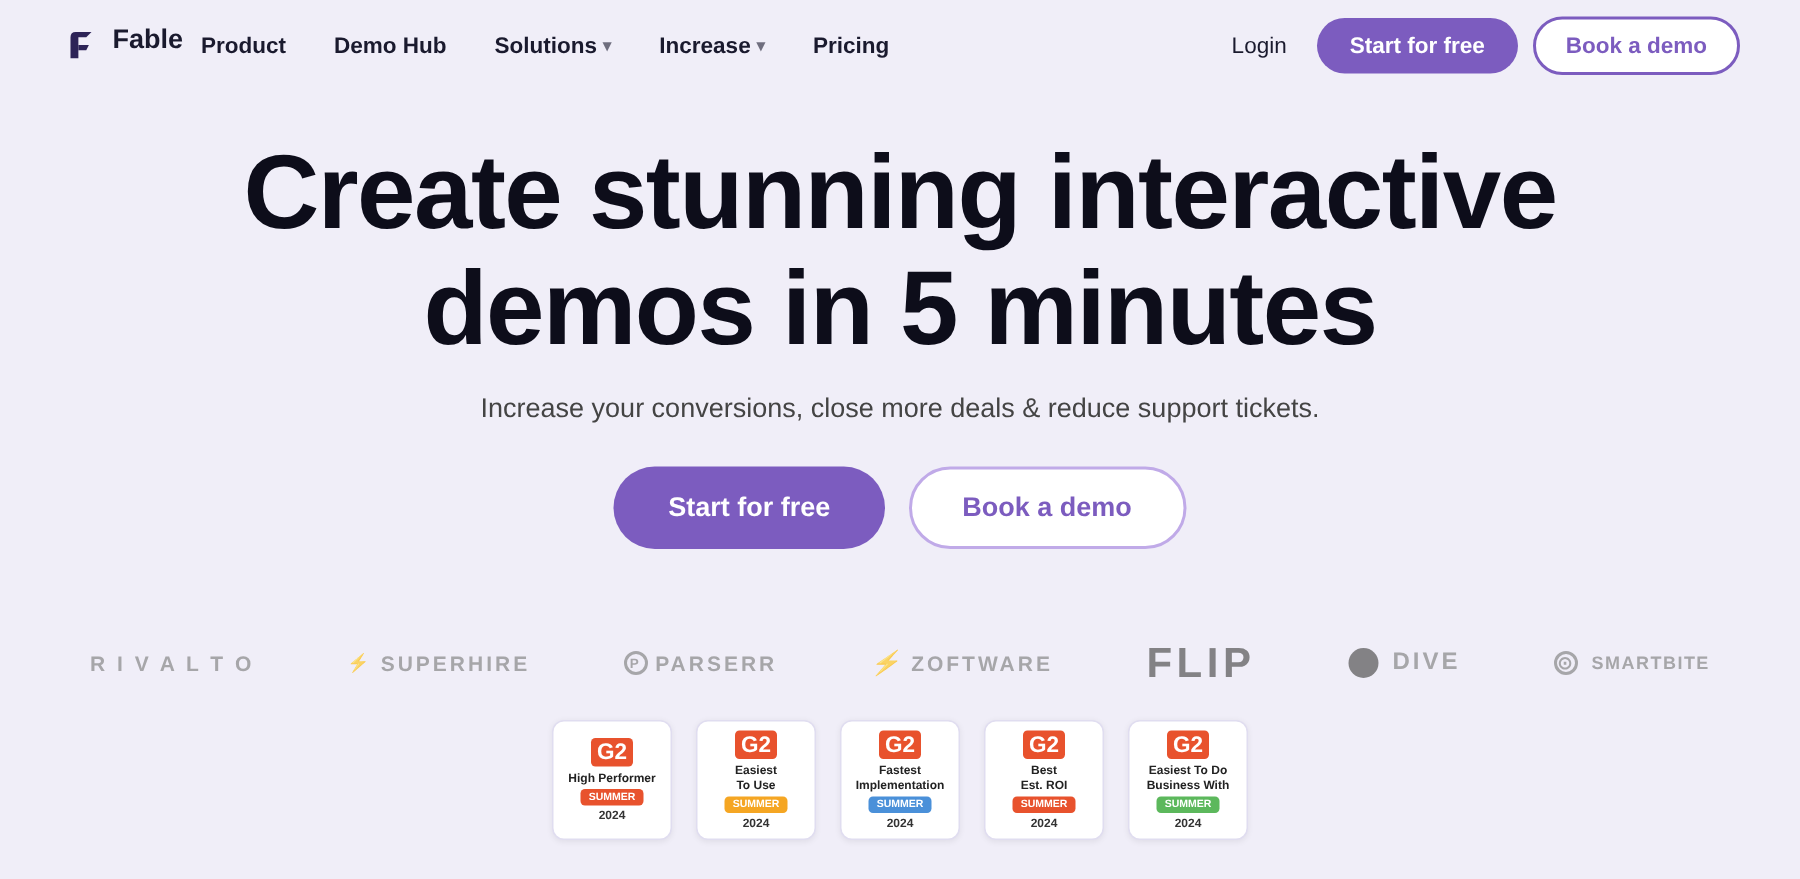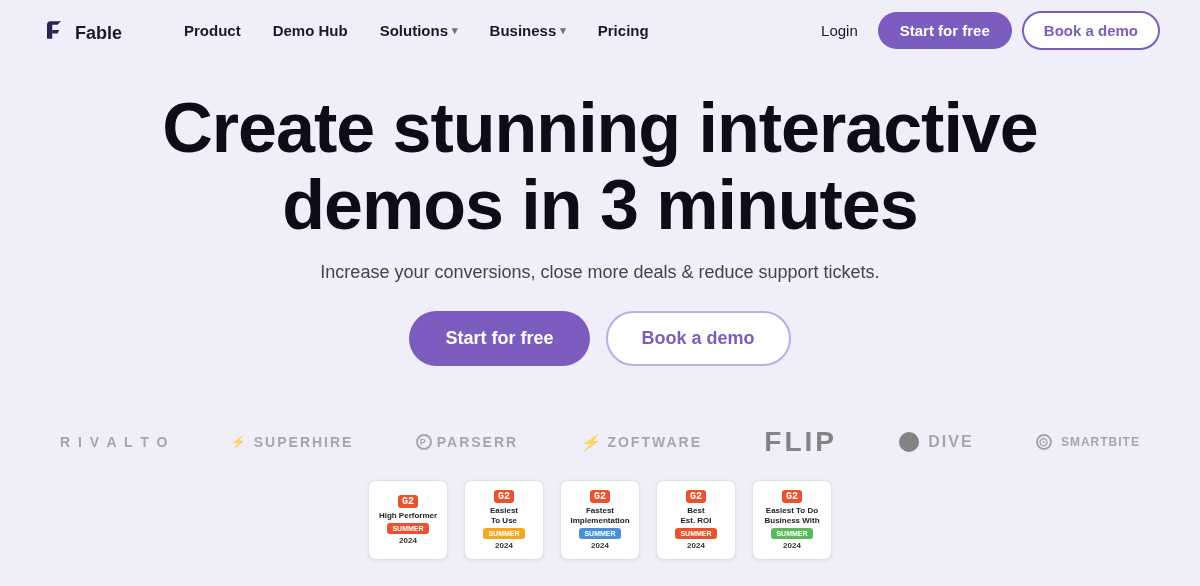--- a/index.html
+++ b/index.html
@@ -16,27 +16,26 @@
       display: flex;
       align-items: center;
       padding: 0 40px;
       height: 60px;
       background: #f0eef8;
       position: relative;
       z-index: 10;
     }
     .logo {
       display: flex;
-      align-items: flex-end;
+      align-items: flex-start;
       gap: 7px;
       text-decoration: none;
       color: #1a1a2e;
       font-weight: 700;
       font-size: 18px;
-      margin-right: 50px;
     }
     .logo-icon {
       width: 28px;
       height: 28px;
     }
     .nav-links {
       display: flex;
       align-items: center;
       gap: 8px;
       flex: 1;
@@ -194,29 +193,28 @@
       background: white;
       border: 1px solid #e0ddf0;
       display: flex;
       flex-direction: column;
       align-items: center;
       justify-content: center;
       padding: 6px;
       box-shadow: 0 1px 4px rgba(0,0,0,0.07);
     }
     .badge-g2 {
-      font-size: 10px;
+      font-size: 15px;
       font-weight: 800;
       color: #e8522d;
       background: #e8522d;
       color: white;
       padding: 1px 4px;
       border-radius: 3px;
       margin-bottom: 3px;
-      font-family: Liberation Mono, monospace;
     }
     .badge-title {
       font-size: 8px;
       font-weight: 700;
       color: #222;
       text-align: center;
       line-height: 1.2;
     }
     .badge-season {
       font-size: 7px;
@@ -292,39 +290,39 @@
       <span>Product</span>
     </a>
     <a class="nav-link" href="#">
       <span>Demo Hub</span>
     </a>
     <a class="nav-link" href="#">
       <span>Solutions</span>
       <span class="chevron">▾</span>
     </a>
     <a class="nav-link" href="#">
-      <span>Business</span>
+      <span>Increase</span>
       <span class="chevron">▾</span>
     </a>
     <a class="nav-link" href="#">
       <span>Pricing</span>
     </a>
   </div>
 
   <div class="nav-actions">
     <button class="btn-login">Login</button>
     <button class="btn-start">Start for free</button>
     <button class="btn-book-nav">Book a demo</button>
   </div>
 </nav>
 
 <section class="hero">
   <h1>
     <span>Create stunning interactive</span><br>
-    <span>demos in 3 minutes</span>
+    <span>demos in 5 minutes</span>
   </h1>
   <p>Increase your conversions, close more deals &amp; reduce support tickets.</p>
   <div class="hero-buttons">
     <button class="btn-hero-start">Start for free</button>
     <button class="btn-hero-book">Book a demo</button>
   </div>
 </section>
 
 <div class="logos-row">
   <div class="brand-logo">

